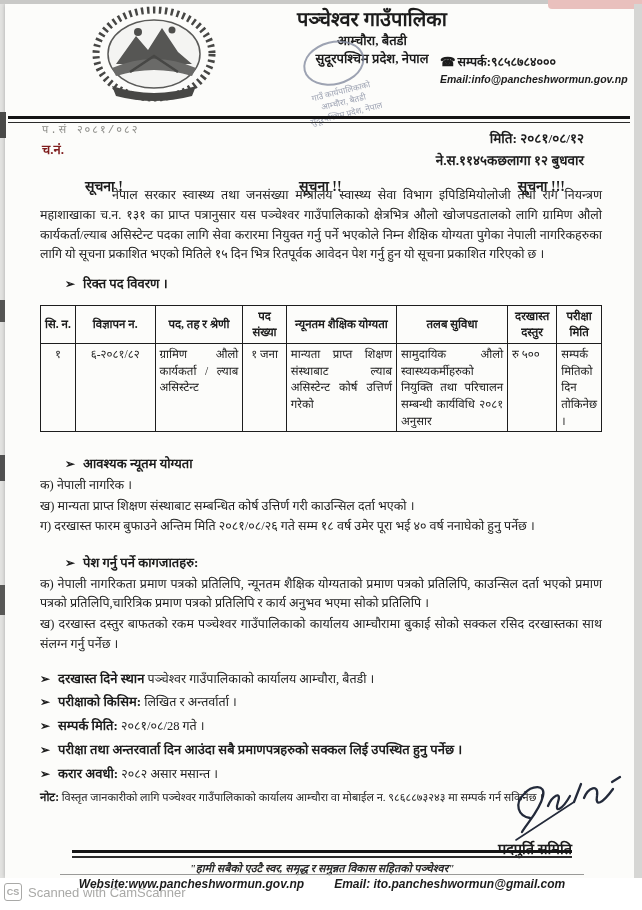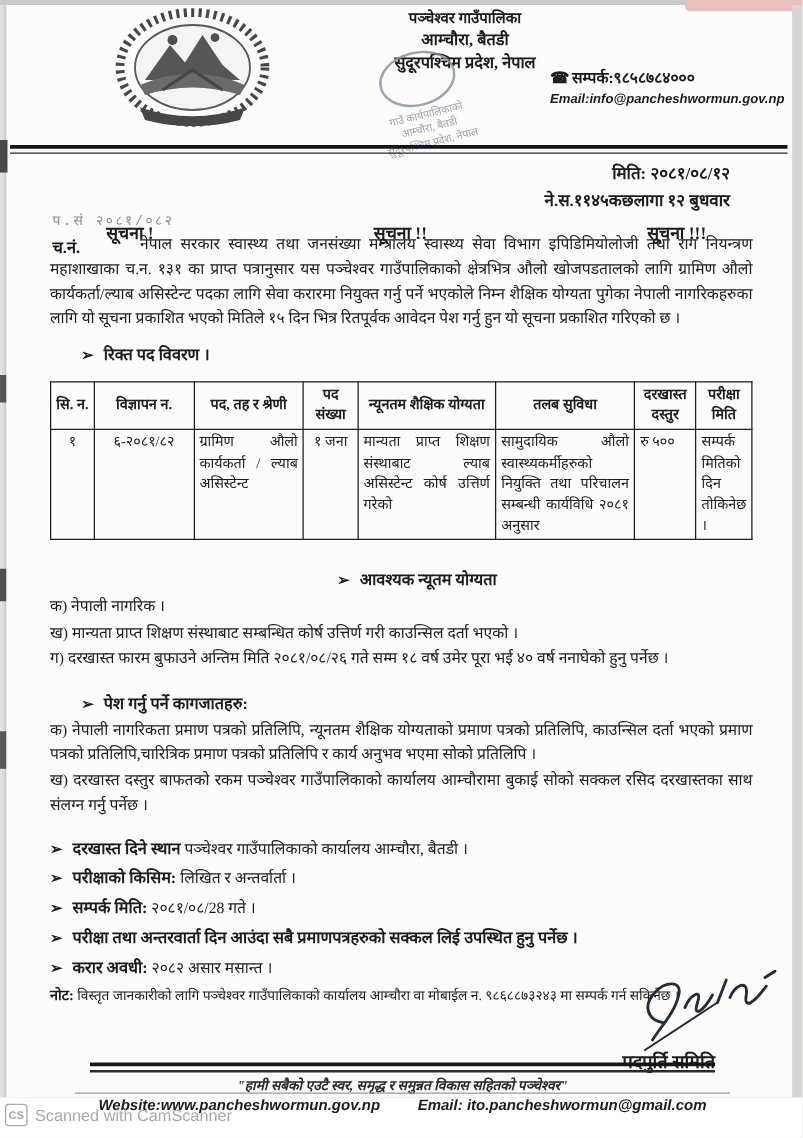--- a/index.html
+++ b/index.html
@@ -20,41 +20,41 @@
   .edge-right{left:634px;top:4px;width:8px;height:874px;background:#d6d6d4;}
   .dash1{left:0;top:112px;width:6px;height:26px;background:#4a4a48;}
   .dash2{left:0;top:300px;width:5px;height:22px;background:#555553;}
   .dash3{left:0;top:455px;width:5px;height:26px;background:#505050;}
   .dash4{left:0;top:585px;width:5px;height:30px;background:#585856;}
   .bottom-strip{left:0;top:878px;width:642px;height:32px;background:#ffffff;}
 
   
   .emblem{position:absolute;left:78px;top:6px;width:152px;height:100px;}
   .title-block{position:absolute;left:222px;top:8px;width:300px;text-align:center;line-height:1.15;}
-  .t-small{font-size:12px;font-weight:bold;}
+  .t-small{font-size:20px;font-weight:bold;}
   .t-large{font-size:23px;font-weight:bold;margin-top:2px;}
   .t-addr{font-size:13px;font-weight:bold;margin-top:3px;}
   .contact{position:absolute;left:440px;top:53px;width:198px;font-size:12px;line-height:1.5;}
   .contact .phone{font-weight:bold;font-size:12.5px;white-space:nowrap;}
   .contact .email{font-weight:bold;font-style:italic;font-size:10.5px;white-space:nowrap;font-family:"Liberation Sans","DejaVu Sans",sans-serif;}
   .phone-icon{font-style:normal;margin-right:2px;}
   .stamp{
     position:absolute;left:258px;top:40px;width:170px;height:120px;
     transform:rotate(-14deg);color:#868da1;opacity:.8;text-align:center;
     font-size:8.5px;line-height:1.35;pointer-events:none;
   }
   .stamp .ring{width:58px;height:40px;border:2px solid currentColor;border-radius:50%;margin:0 auto 2px auto;}
   .stamp .s-line{white-space:nowrap;}
   .header-rule{position:absolute;left:8px;top:116px;width:622px;height:3px;
     border-top:3px solid #141414;border-bottom:1px solid #2a2a2a;}
 
   
   .ref-left{position:absolute;left:42px;top:122px;line-height:1.6;}
-  .ref-no{color:#8d8d89;font-size:11px;letter-spacing:2px;font-family:"Liberation Mono","DejaVu Sans Mono",monospace;margin-top:48px;}
-  .ch-no{font-size:13px;font-weight:bold;color:#0f172a;}
+  .ref-no{color:#8d8d89;font-size:11px;letter-spacing:2px;font-family:"Liberation Mono","DejaVu Sans Mono",monospace;}
+  .ch-no{font-size:13px;font-weight:bold;color:#7f1d1d;}
   .date-block{position:absolute;right:58px;top:128px;text-align:right;font-size:13.5px;font-weight:bold;line-height:1.6;}
 
   
   .notices{position:absolute;left:85px;top:176px;width:480px;display:flex;justify-content:space-between;font-size:14px;font-weight:bold;}
 
   
   .main{position:absolute;left:40px;top:186px;width:562px;font-size:12.5px;line-height:1.58;}
   .intro{text-align:justify;text-indent:72px;}
   .sec-head{font-weight:bold;font-size:13px;margin-top:9px;margin-left:25px;}
   .arrow{font-size:12px;margin-right:8px;font-weight:bold;}
@@ -188,21 +188,21 @@
       <td class="ctr">१ जना</td>
       <td class="jst">मान्यता प्राप्त शिक्षण संस्थाबाट ल्याब असिस्टेन्ट कोर्ष उत्तिर्ण गरेको</td>
       <td class="jst">सामुदायिक औलो स्वास्थ्यकर्मीहरुको नियुक्ति तथा परिचालन सम्बन्धी कार्यविधि २०८१ अनुसार</td>
       <td>रु ५००</td>
       <td>सम्पर्क मितिको दिन तोकिनेछ ।</td>
     </tr>
   </tbody>
     </table>
 
   <div class="qual">
-    <div class="sec-head" style="margin-top:0;text-align:center;">
+    <div class="sec-head" style="margin-top:0;">
       <span class="arrow">➢</span><span>आवश्यक न्यूतम योग्यता</span>
     </div>
     <div class="list-line">क) नेपाली नागरिक ।</div>
     <div class="list-line">ख) मान्यता प्राप्त शिक्षण संस्थाबाट सम्बन्धित कोर्ष उत्तिर्ण गरी काउन्सिल दर्ता भएको ।</div>
     <div class="list-line">ग) दरखास्त फारम बुफाउने अन्तिम मिति २०८१/०८/२६ गते सम्म १८ वर्ष उमेर पूरा भई ४० वर्ष ननाघेको हुनु पर्नेछ ।</div>
   </div>
 
   <div class="docs">
     <div class="sec-head" style="margin-top:0;">
       <span class="arrow">➢</span><span>पेश गर्नु पर्ने कागजातहरु:</span>

